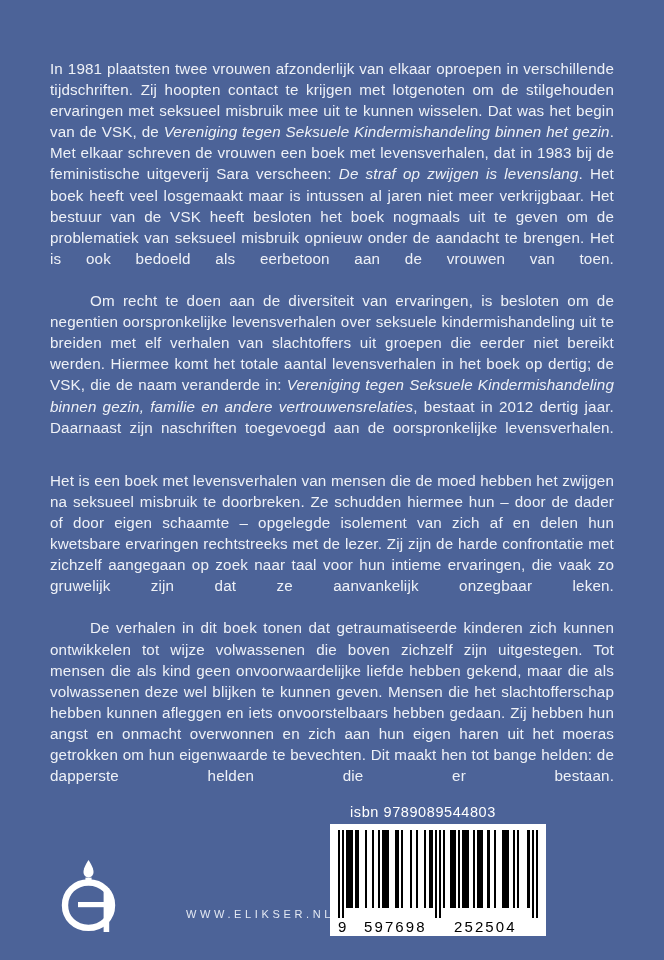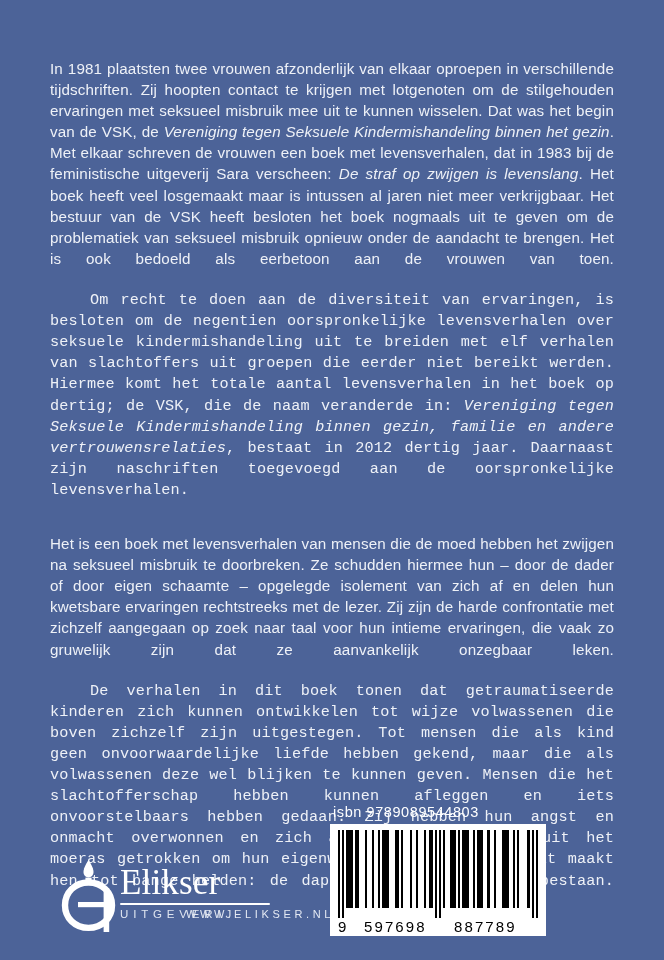--- a/index.html
+++ b/index.html
@@ -30,21 +30,20 @@
     text-align: justify;
     text-justify: inter-word;
     letter-spacing: 0.01em;
   }
   #blurb p {
     margin: 0;
     text-align: justify;
   }
   #blurb p.indent {
     text-indent: 40px;
-    font-family: Liberation Mono, monospace;
   }
   #blurb p.gap {
     margin-top: 11px;
   }
   #blurb i {
     font-style: italic;
   }
   
   #blurb p::after {
     content: "";
@@ -56,21 +55,21 @@
   #isbn-block {
     position: absolute;
     left: 330px;
     top: 804px;
     width: 216px;
   }
   #isbn-text {
     color: #ffffff;
     font-size: 14.5px;
     letter-spacing: 0.04em;
-    margin-left: 3px;
+    margin-left: 20px;
     margin-bottom: 4px;
     white-space: nowrap;
   }
   #barcode-box {
     position: relative;
     width: 216px;
     height: 112px;
     background: #ffffff;
     box-sizing: border-box;
     padding: 6px 6px 0 6px;
@@ -224,41 +223,36 @@
           <span style="left: 168.42px; width: 2.11px;"></span>
           <span style="left: 174.74px; width: 2.11px;"></span>
           <span style="left: 178.95px; width: 2.11px;"></span>
           <span style="left: 189.47px; width: 2.11px;"></span>
           <span class="guard" style="left: 193.68px; width: 2.11px;"></span>
           <span class="guard" style="left: 197.89px; width: 2.11px;"></span>
         </div>
       <div id="barcode-digits">
         <span class="d-lead">9</span>
         <span class="d-left">597698</span>
-        <span class="d-right">887789</span>
+        <span class="d-right">252504</span>
       </div>
     </div>
   </div>
 
   <div id="publisher">
     <div id="logo-mark">
       <svg width="62" height="74" viewBox="0 0 62 74" xmlns="http://www.w3.org/2000/svg">
 
         <path d="M30.5 2 C34 7.5 35.5 11 35.5 14 C35.5 17.2 33.3 19.4 30.5 19.4 C27.7 19.4 25.5 17.2 25.5 14 C25.5 11 27 7.5 30.5 2 Z" fill="#ffffff"></path>
 
         <path d="M27.4 19.6 L33.6 19.6 L33.6 25.4 L27.4 25.4 Z" fill="#ffffff"></path>
 
         <path d="M30.5 24.5 C44 24.5 54 34.2 54 47.2 C54 60.2 44 69.9 30.5 69.9 C17 69.9 7 60.2 7 47.2 C7 34.2 17 24.5 30.5 24.5 Z" fill="none" stroke="#ffffff" stroke-width="6.4"></path>
 
         <rect x="20" y="44" width="34" height="5.2" fill="#ffffff"></rect>
 
         <rect x="45.6" y="30" width="5.6" height="44" fill="#ffffff"></rect>
       </svg>
     </div>
-    <div id="logo-word">
-      <div id="logo-elikser">Elikser</div>
-      <div id="logo-rule"></div>
-      <div id="logo-uitgeverij">UITGEVERIJ</div>
-    </div>
     <div id="logo-url">WWW.ELIKSER.NL</div>
   </div>
 
 </div>
 
 </body></html>

